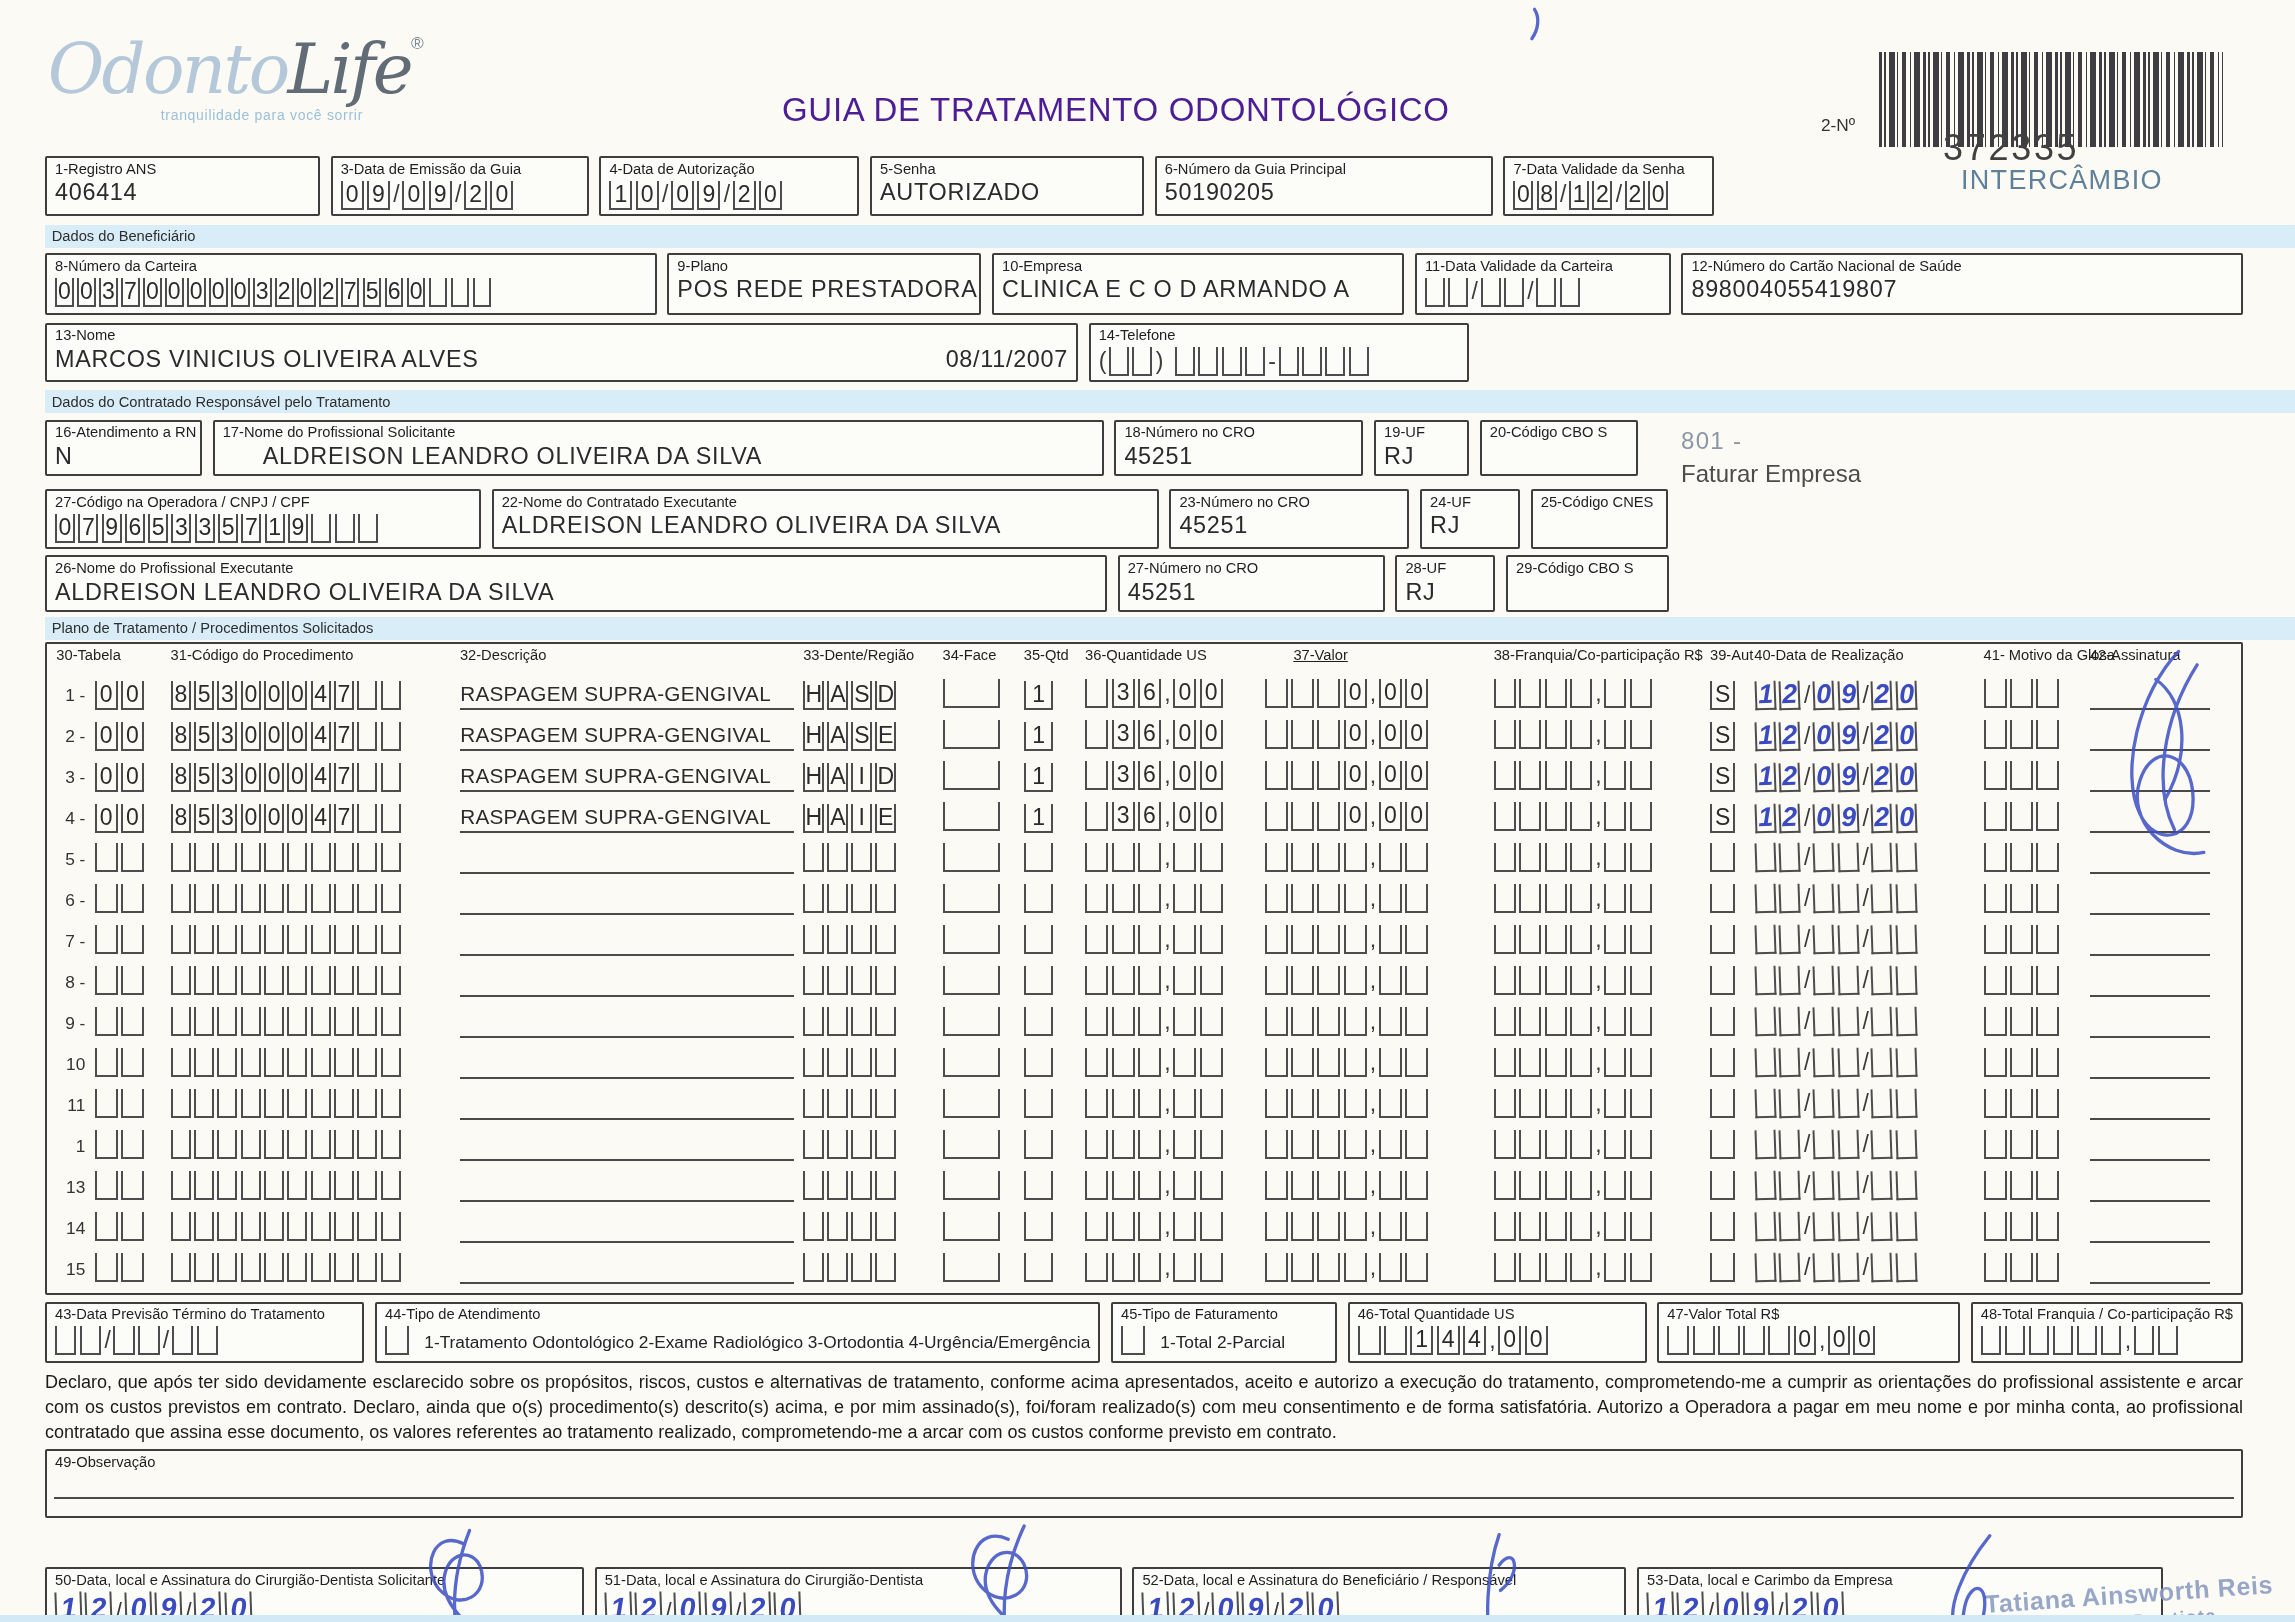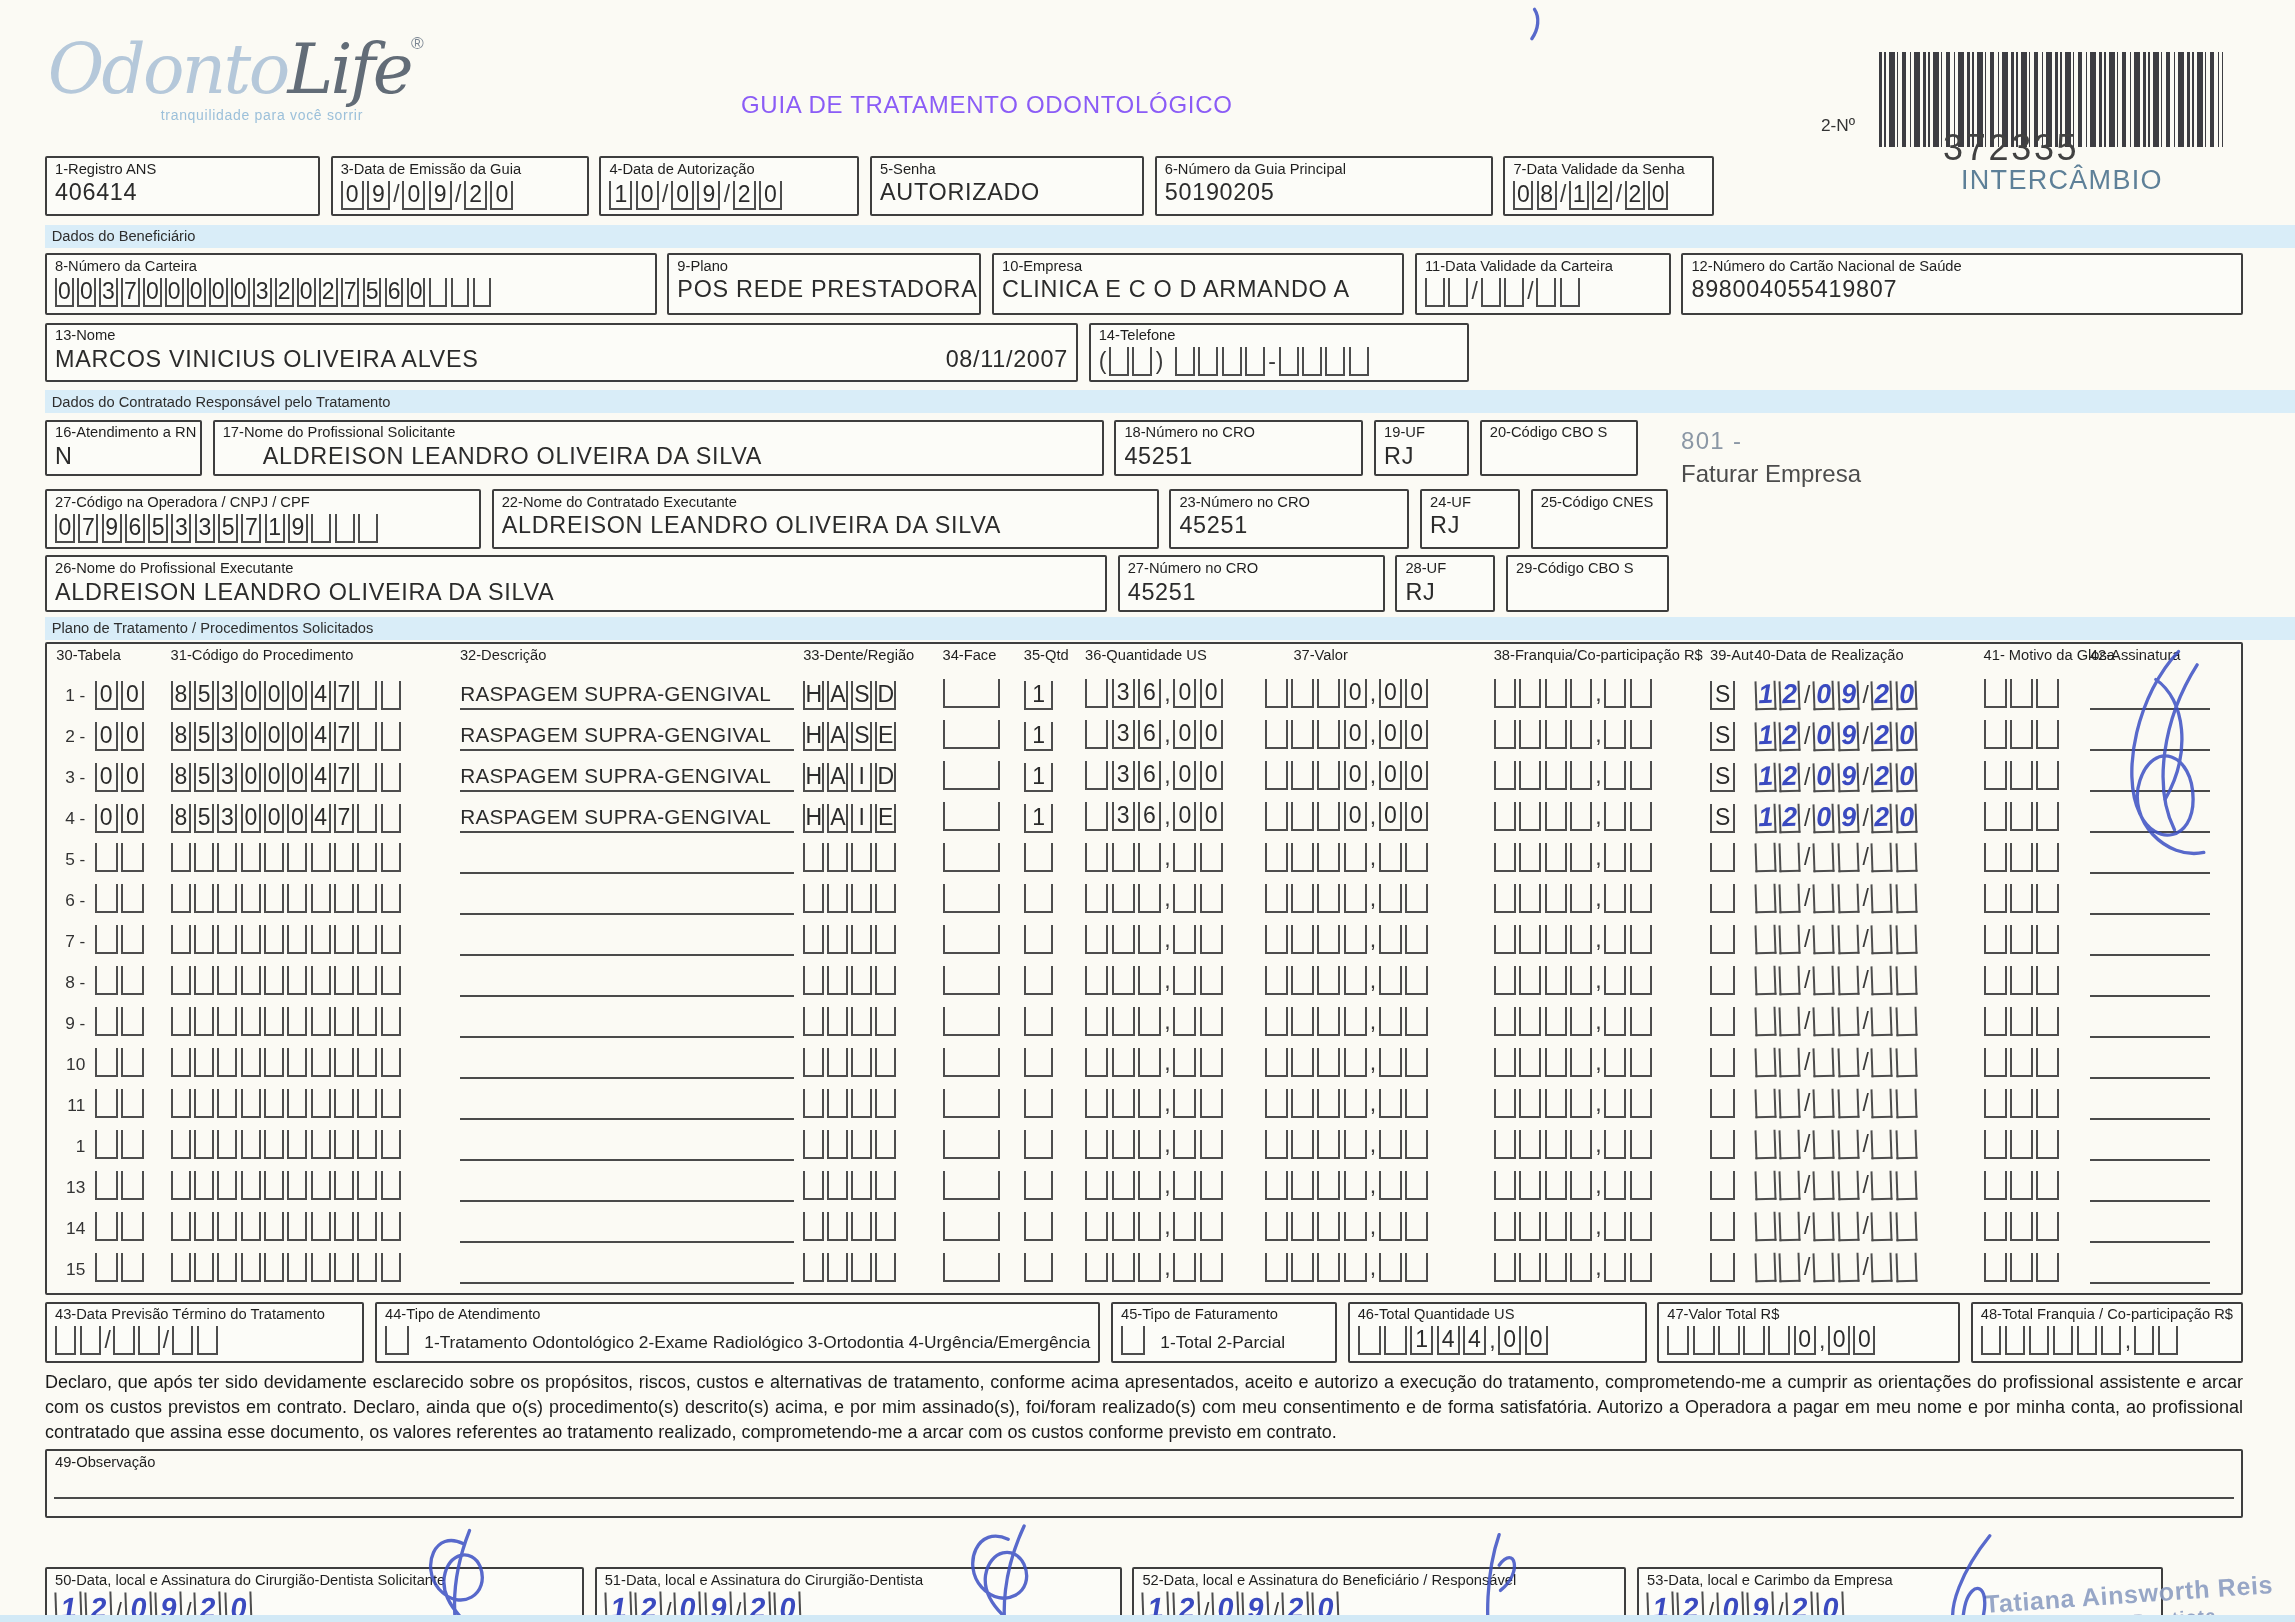--- a/index.html
+++ b/index.html
@@ -8,21 +8,21 @@
         box-sizing:border-box;padding:23px 52px 0 45px;}
   .page *{box-sizing:border-box;}
 
   
   .hdr{position:relative;height:133px;}
   .logo{position:absolute;left:2.7px;top:12px;line-height:1;}
   .lg1{font-family:"DejaVu Serif",serif;font-style:italic;font-size:69px;color:#b5c8da;letter-spacing:-2.7px;}
   .lg2{font-family:"DejaVu Serif",serif;font-style:italic;font-size:69px;color:#626c77;letter-spacing:-2.7px;}
   .lgr{font-size:17.3px;color:#7d8894;vertical-align:top;}
   .tagline{margin-top:4px;margin-left:113px;font-size:14px;color:#9cc0da;letter-spacing:0.7px;}
-  .title{position:absolute;left:696px;top:68px;font-size:24px;color:#8b5cf6;letter-spacing:0.7px;}
+  .title{position:absolute;left:737px;top:68px;font-size:33px;color:#4c1d95;letter-spacing:0.7px;}
   .no-label{position:absolute;left:1776px;top:92px;font-size:17.3px;color:#333;}
   .barcode{position:absolute;left:1834px;top:29px;width:344px;height:95px;
      background:repeating-linear-gradient(90deg,#3d3d42 0 3.3px,rgba(0,0,0,0) 3.3px 5.3px,
       #3d3d42 5.3px 6.7px,rgba(0,0,0,0) 6.7px 10px,#3d3d42 10px 16px,rgba(0,0,0,0) 16px 18px,
       #3d3d42 18px 19.4px,rgba(0,0,0,0) 19.4px 23px,#3d3d42 23px 27px,rgba(0,0,0,0) 27px 31px,
       #3d3d42 31px 32px,rgba(0,0,0,0) 32px 35px,#3d3d42 35px 41px,rgba(0,0,0,0) 41px 44px);}
   .guide-no{position:absolute;left:1943px;top:127px;font-size:36px;letter-spacing:2.7px;color:#414141;}
   .guide-type{position:absolute;left:1961px;top:165px;font-size:27px;letter-spacing:1.3px;color:#5e8098;}
   .pen-top{position:absolute;left:1480px;top:-18.7px;}
 
@@ -48,21 +48,21 @@
   .note-text{font-size:24px;color:#4c4c4c;}
 
   
   .ttable{border:2.7px solid #3e3e3e;border-radius:2px;margin-top:2.7px;padding:2.7px 9.3px 4px 9.3px;position:relative;}
   .thead,.trow{display:flex;gap:9.3px;}
   .thead{height:27px;align-items:flex-start;font-size:14.7px;color:#1f1f1f;}
   .thead>div{white-space:nowrap;overflow:visible;}
   .trow{height:41px;align-items:flex-end;padding-bottom:4.7px;}
   .c-numtab{width:105px;} .c-num{width:29px;font-size:17.3px;color:#333;text-align:right;padding-bottom:4px;}
   .c-tab{width:67px;} .c-cod{width:280px;} .c-des{width:334px;} .c-den{width:130px;}
-  .c-fac{width:72px;} .c-qtd{width:52px;} .c-qus{width:170px;} .c-val{width:220px;}
+  .c-fac{width:72px;} .c-qtd{width:52px;} .c-qus{width:170px;} .c-val{width:220px;text-decoration:underline;}
   .c-frq{width:207px;} .c-aut{width:35px;} .c-dat{width:220px;} .c-mot{width:97px;} .c-ass{width:120px;}
   .lbl-indent{text-indent:29px;}
   .uline{border-bottom:2.7px solid #4a4a4a;height:31px;display:flex;align-items:center;
          font-size:20.7px;color:#2b2b2b;letter-spacing:0.3px;white-space:nowrap;}
   .sig-big{position:absolute;right:-4px;top:-5.3px;}
 
   
   .opts{display:flex;align-items:flex-end;gap:12px;}
   .optxt{font-size:17.3px;color:#242424;padding-bottom:2.7px;white-space:nowrap;}
   .decl{margin-top:6.7px;font-size:18px;line-height:25px;text-align:justify;color:#1b1b1b;}

